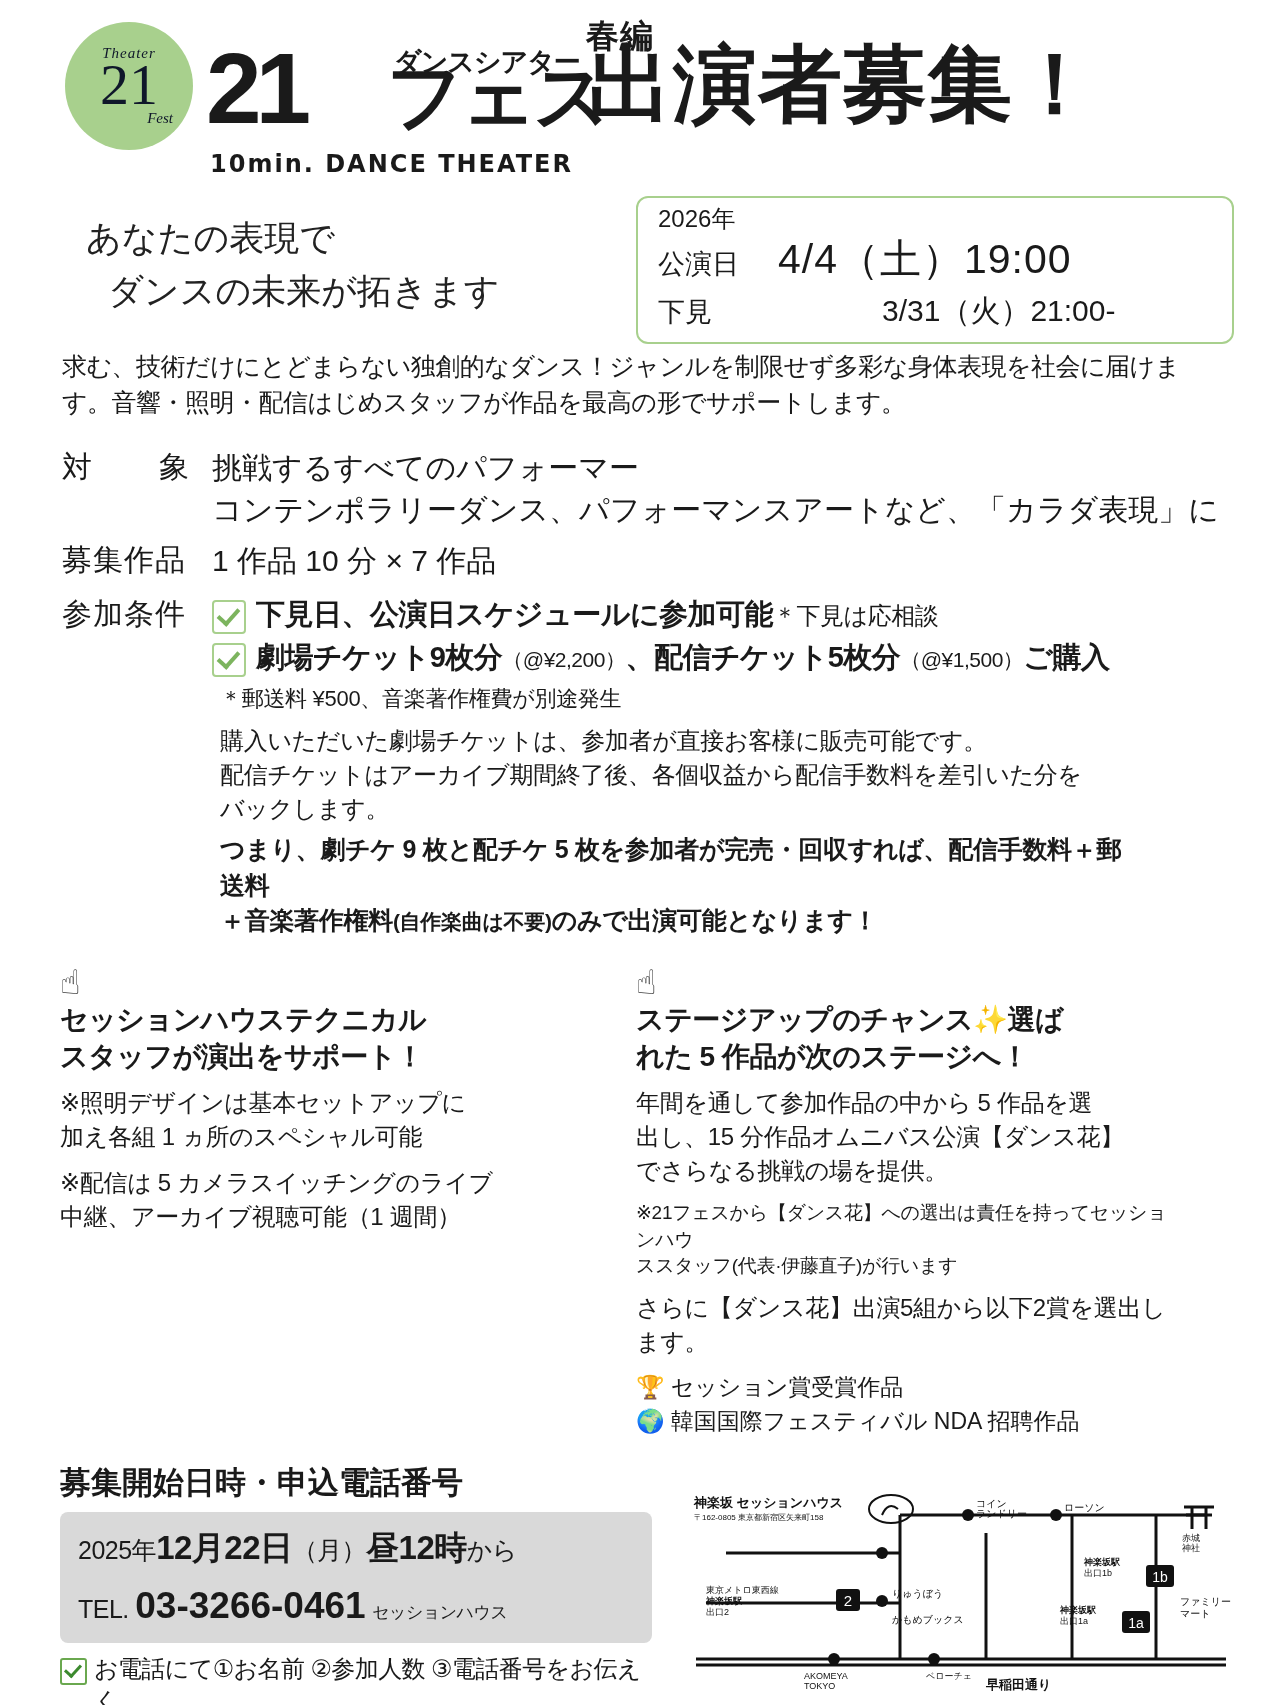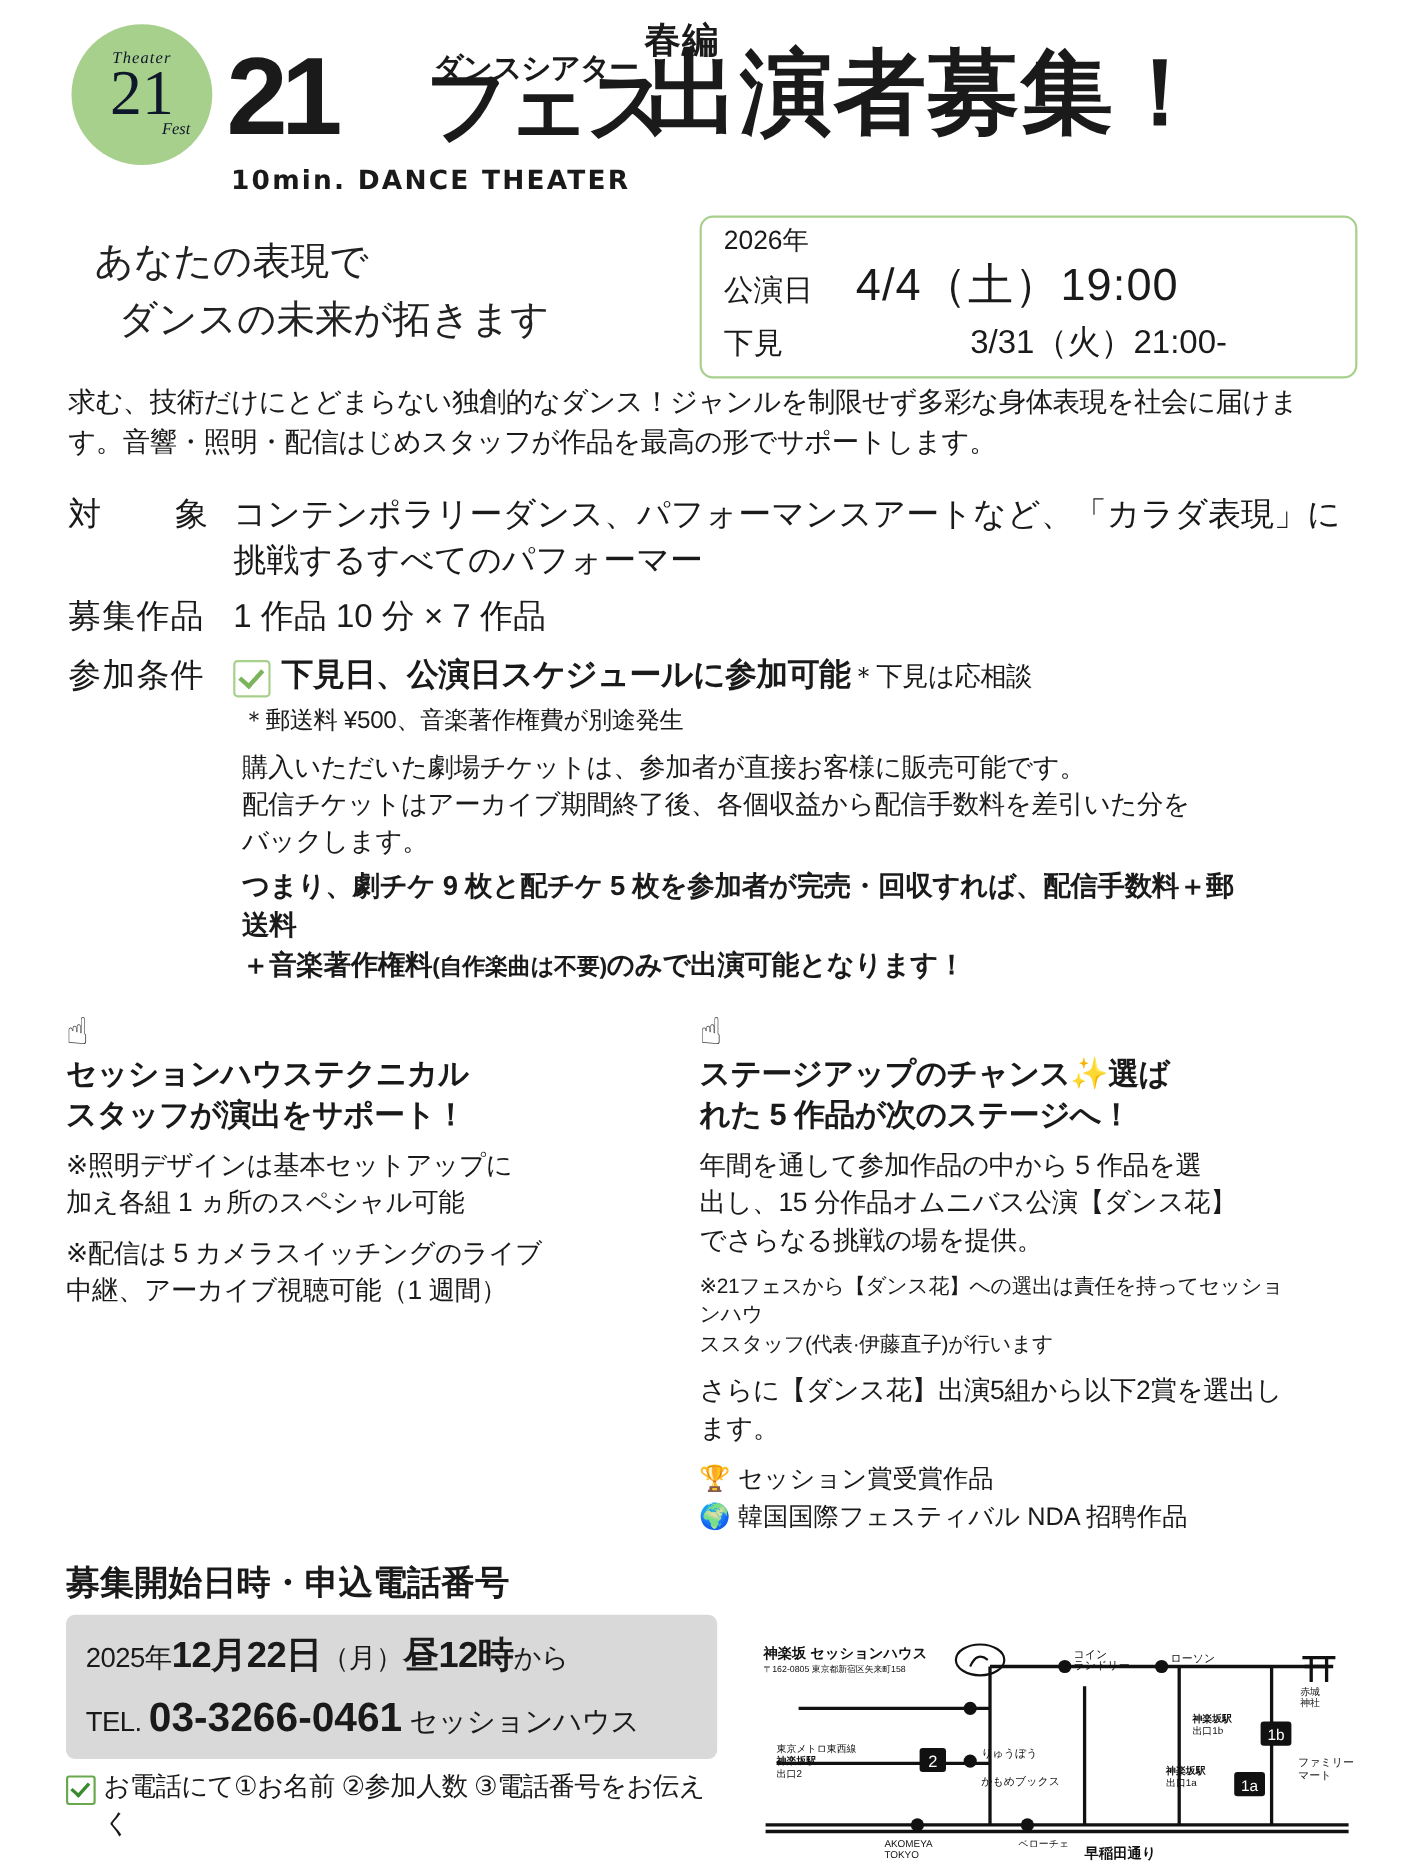--- a/index.html
+++ b/index.html
@@ -328,21 +328,21 @@
   .apply-box .ln2 {
     font-size: 25px;
     letter-spacing: -0.5px;
   }
   .apply-box .ln2 .tel {
     font-size: 37px;
     font-weight: bold;
     letter-spacing: 0px;
     margin-top: 44px;
   }
-  .apply-box .ln2 .org { font-size: 26px; }
+  .apply-box .ln2 .org { font-size: 17px; }
 
   .steps { margin: 10px 0 0 14px; width: 600px; }
   .step {
     display: flex;
     align-items: flex-start;
     margin-bottom: 6px;
   }
   .step .chk2 {
     flex: none;
     width: 23px;
@@ -426,41 +426,47 @@
   <div class="lead">求む、技術だけにとどまらない独創的なダンス！ジャンルを制限せず多彩な身体表現を社会に届けます。音響・照明・配信はじめスタッフが作品を最高の形でサポートします。</div>
 
   <div class="rows">
 
     <div class="row">
       <div class="key spread">
         <span>対</span>
         <span>象</span>
       </div>
       <div class="val">
+        <div>挑戦するすべてのパフォーマー</div>
         <div>コンテンポラリーダンス、パフォーマンスアートなど、「カラダ表現」に</div>
-        <div>挑戦するすべてのパフォーマー</div>
       </div>
     </div>
 
     <div class="row" style="margin-top:8px;">
       <div class="key">募集作品</div>
       <div class="val">1 作品 10 分 × 7 作品</div>
     </div>
 
     <div class="row" style="margin-top:12px;">
       <div class="key">参加条件</div>
       <div class="val" style="width:930px;">
 
         <div class="cond-line">
           <span class="chk"></span>
           <span class="cond-txt">
             <span>下見日、公演日スケジュールに参加可能</span><span class="thin">＊下見は応相談</span>
           </span>
         </div>
 
+        <div class="cond-line">
+          <span class="chk"></span>
+          <span class="cond-txt">
+            <span>劇場チケット9枚分</span><span class="tiny">（@¥2,200）</span><span>、配信チケット5枚分</span><span class="tiny">（@¥1,500）</span><span>ご購入</span>
+          </span>
+        </div>
 
         <div class="note-small">＊郵送料 ¥500、音楽著作権費が別途発生</div>
 
         <div class="para">購入いただいた劇場チケットは、参加者が直接お客様に販売可能です。</div>
         <div class="para">
           <div>配信チケットはアーカイブ期間終了後、各個収益から配信手数料を差引いた分を</div>
           <div>バックします。</div>
         </div>
         <div class="para bold">
           <div>つまり、劇チケ 9 枚と配チケ 5 枚を参加者が完売・回収すれば、配信手数料＋郵送料</div>

